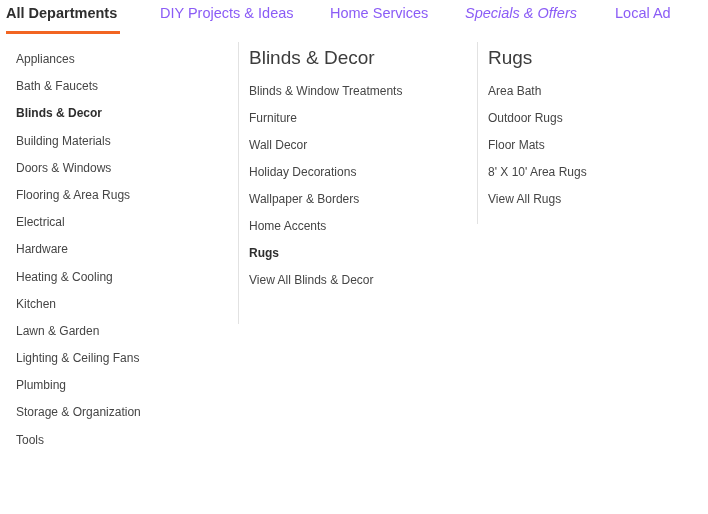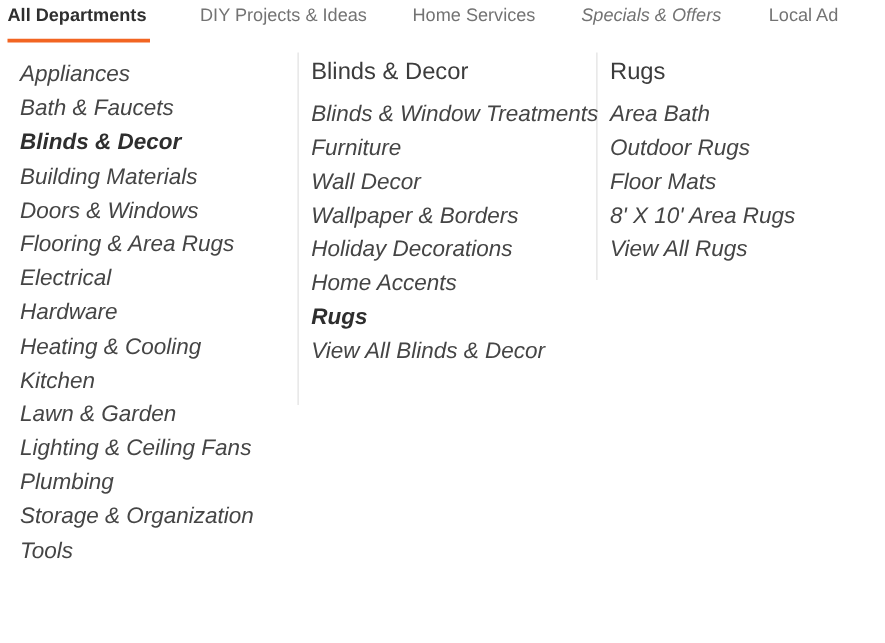--- a/index.html
+++ b/index.html
@@ -23,21 +23,21 @@
     top: 0;
     width: 564px;
     height: 36px;
     box-sizing: border-box;
   }
   .nav-tab {
     position: absolute;
     top: 4px;
     font-size: 14.5px;
     line-height: 18px;
-    color: #737373;
+    color: #8b5cf6;
     white-space: nowrap;
     cursor: pointer;
   }
   .nav-tab.active {
     font-weight: bold;
     color: #2f2f2f;
   }
   #nav-underline {
     position: absolute;
     left: 6px;
@@ -82,27 +82,26 @@
     padding: 0 0 6px 0;
     white-space: nowrap;
   }
 
   ul.link-list {
     list-style: none;
     margin: 0;
     padding: 0;
   }
   ul.link-list li {
-    font-size: 18px;
+    font-size: 12px;
     line-height: 27px;
     height: 27px;
     color: #454545;
     white-space: nowrap;
     cursor: pointer;
-    font-style: italic;
   }
   ul.link-list li.selected {
     font-weight: bold;
     color: #2e2e2e;
   }
 
   
   #dept-list { padding-left: 16px; padding-top: 10px; }
   #dept-list li { line-height: 27.2px; height: 27.2px; }
 
@@ -152,22 +151,22 @@
   </div>
 
   <div class="col" id="col-mid">
     <div class="col-head-wrap">
       <h2 class="col-title">Blinds &amp; Decor</h2>
     </div>
     <ul class="link-list" id="mid-list">
         <li>Blinds &amp; Window Treatments</li>
         <li>Furniture</li>
         <li>Wall Decor</li>
+        <li>Holiday Decorations</li>
         <li>Wallpaper &amp; Borders</li>
-        <li>Holiday Decorations</li>
         <li>Home Accents</li>
         <li class="selected">Rugs</li>
         <li>View All Blinds &amp; Decor</li>
       </ul>
   </div>
 
   <div class="col" id="col-right">
     <div class="col-head-wrap">
       <h2 class="col-title">Rugs</h2>
     </div>

